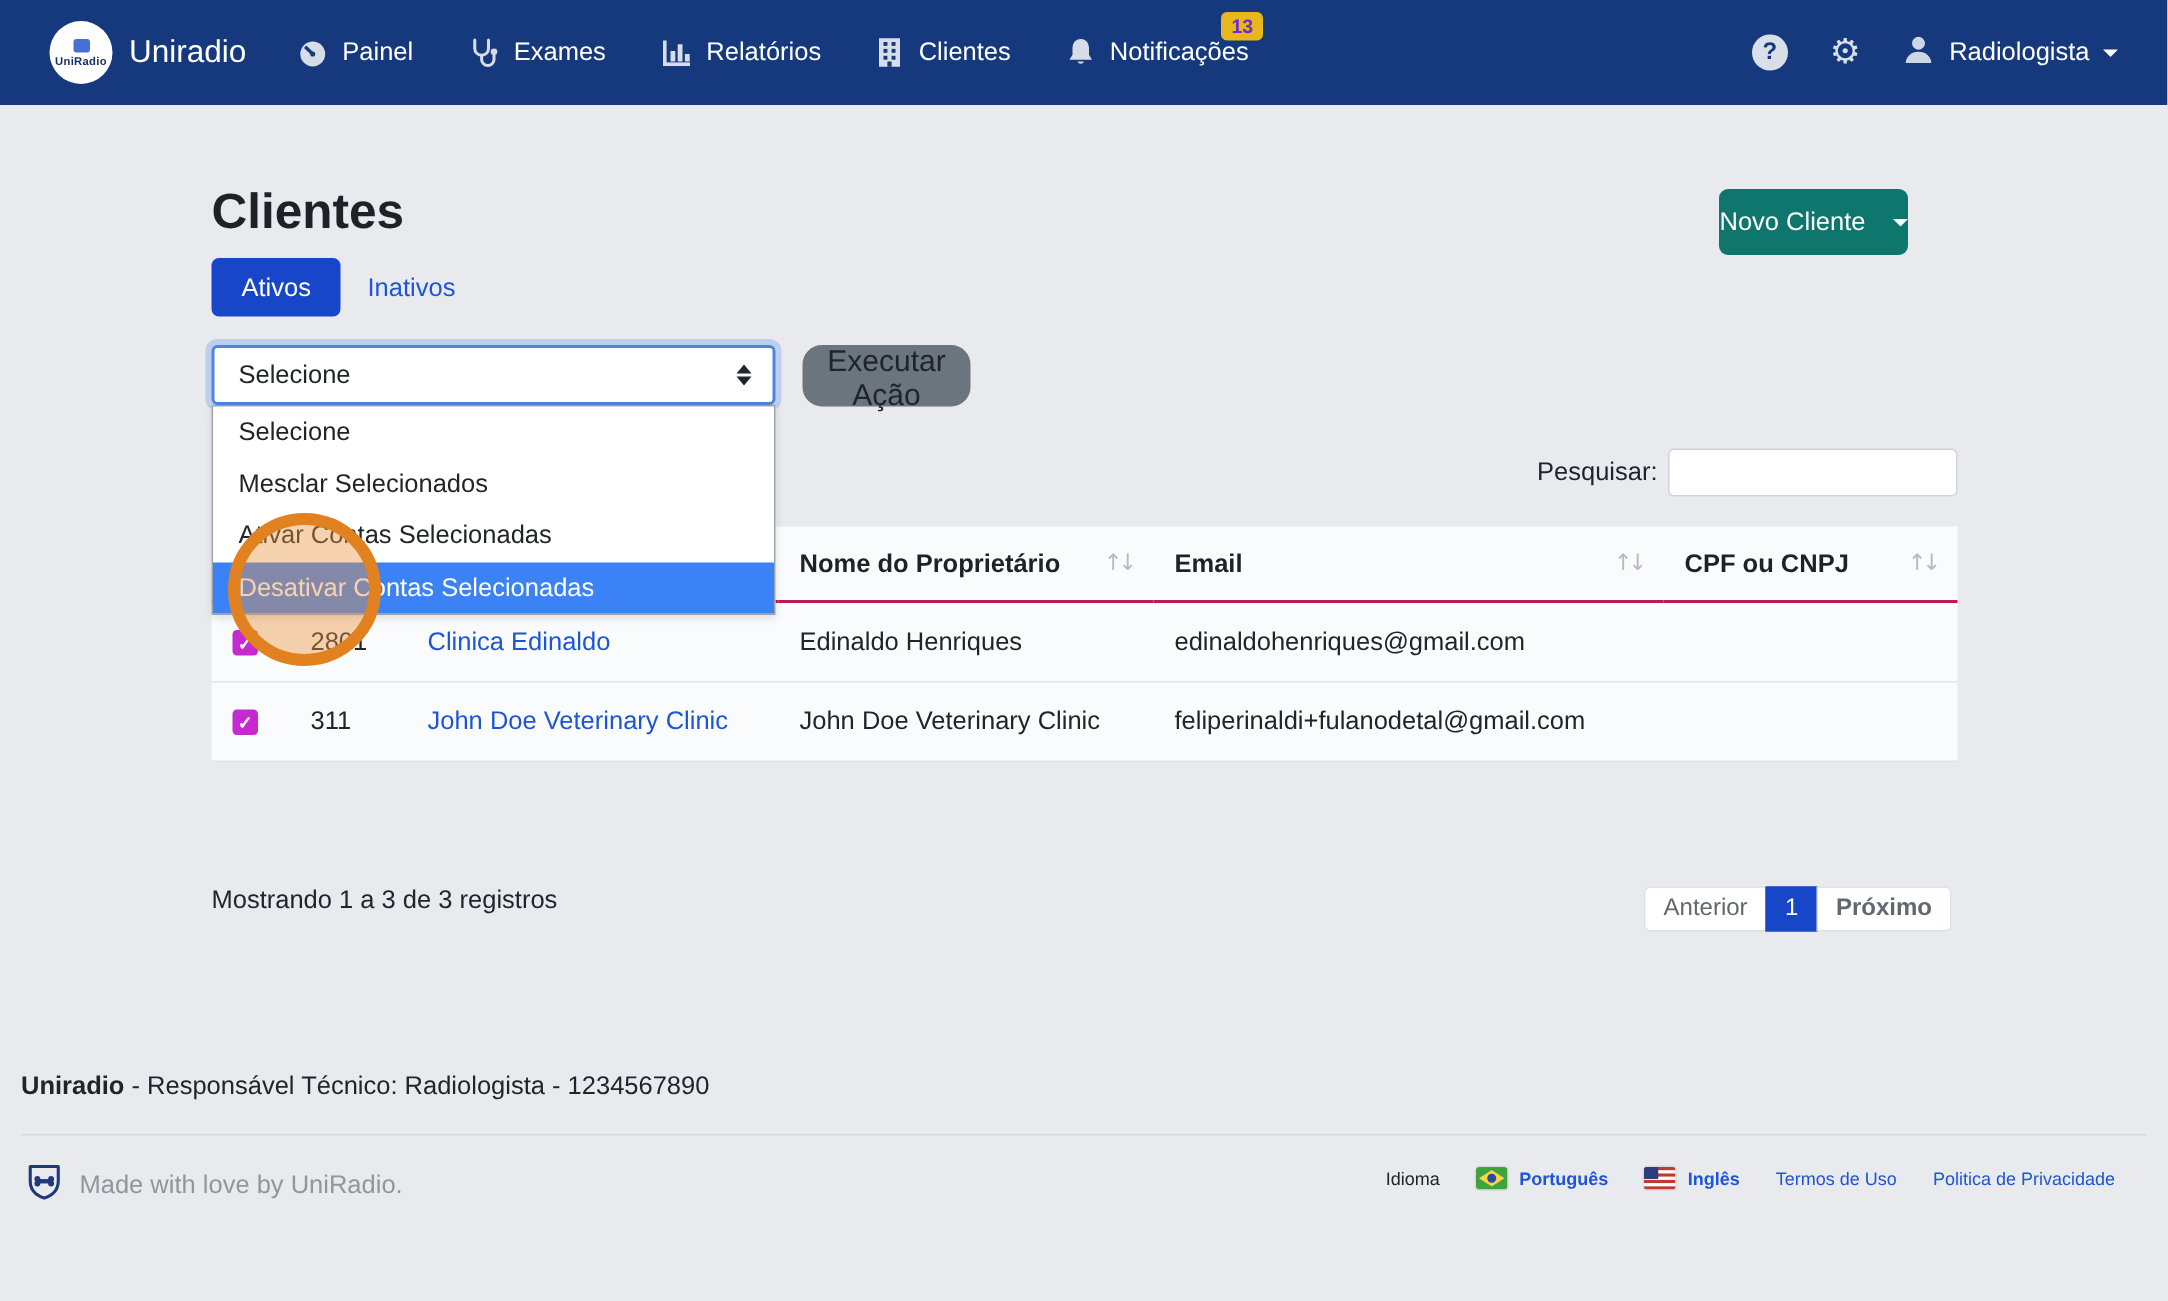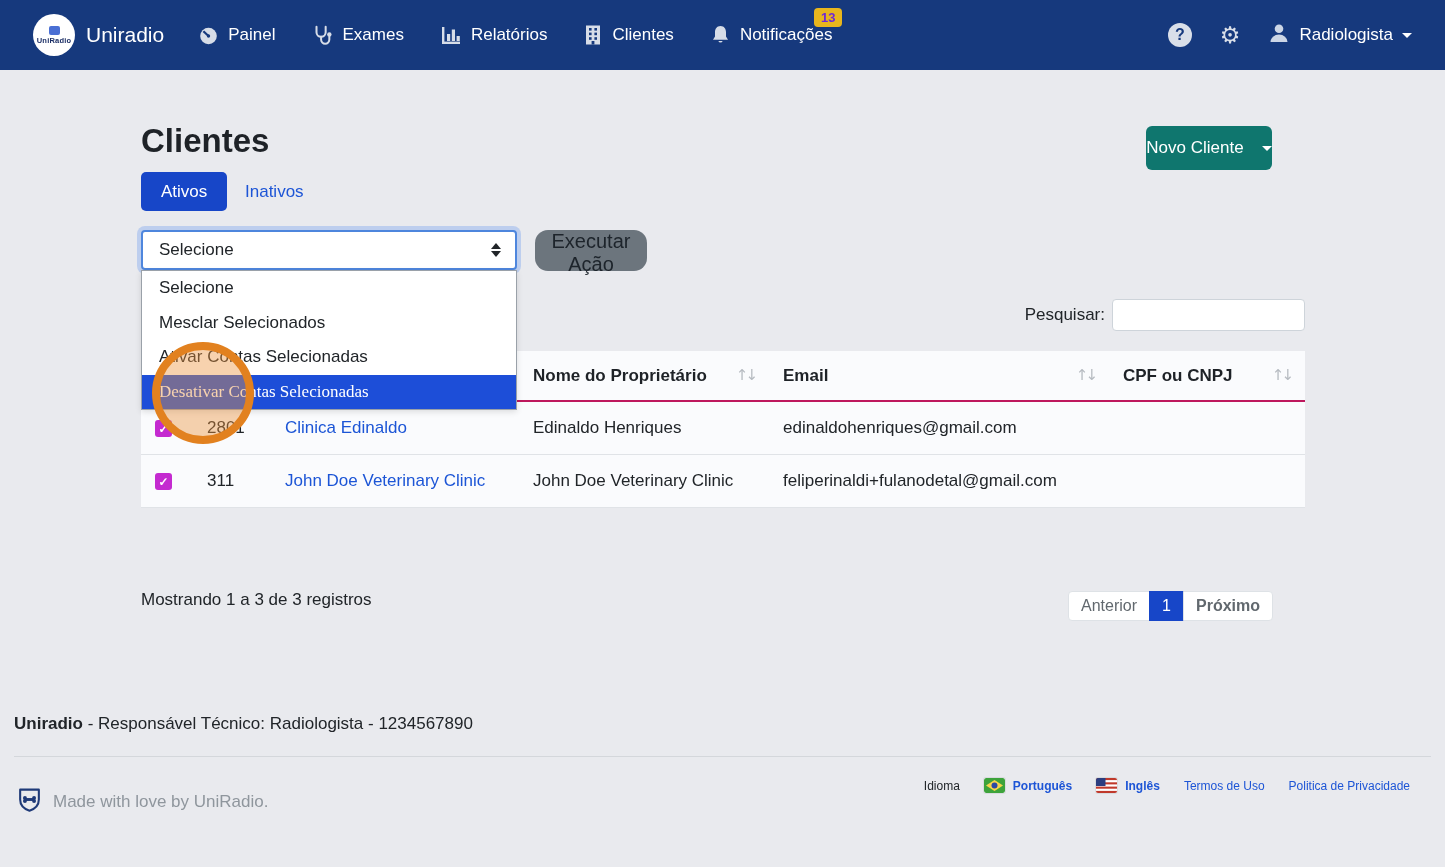--- a/index.html
+++ b/index.html
@@ -45,54 +45,54 @@
   .select-arrows i { width:0; height:0; border-left:5px solid transparent; border-right:5px solid transparent; display:block; }
   .select-arrows .up { border-bottom:6px solid #212529; }
   .select-arrows .down { border-top:6px solid #212529; }
 
   .btn-executar { position:absolute; left:535px; top:230px; width:112px; height:41px; background:#6c757d;
                   color:#1d242b; font-size:20px; border:none; border-radius:13px; cursor:pointer; }
 
   .dropdown-list { position:absolute; left:141px; top:270px; width:376px; background:#fff;
                    border:1px solid #9aa1a9; z-index:20; box-shadow:0 2px 6px rgba(0,0,0,.12); }
   .dropdown-option { height:34.5px; line-height:34.5px; padding:0 17px; font-size:17px; color:#212529; cursor:pointer; }
-  .dropdown-option.highlight { background:#1d4ed8; color:#fff;font-family:Liberation Serif, serif; }
+  .dropdown-option.highlight { background:#3b82f6; color:#fff; }
 
   .search-label { position:absolute; left:1005px; top:305px; width:100px; text-align:right; font-size:17px; }
   .search-input { position:absolute; left:1112px; top:299px; width:193px; height:32px; border:1px solid #ced4da;
                   border-radius:4px; background:#fff; padding:0 8px; font-size:15px; }
 
   
   .table-wrap { position:absolute; left:141px; top:351px; width:1164px; background:#fafbfd; }
   table { width:1164px; border-collapse:collapse; table-layout:fixed; }
   th { height:50px; text-align:left; font-size:17px; font-weight:700; color:#1e2227; padding:0 14px;
        border-bottom:2px solid #be185d; cursor:pointer; }
   td { height:53px; font-size:17px; color:#212529; padding:0 14px; border-bottom:1px solid #e0e3e7;
        overflow:hidden; white-space:nowrap; }
   .sort-icon { float:right; color:#b6bbc1; font-size:15px; letter-spacing:-3px; font-weight:400;
                font-family:"DejaVu Sans", sans-serif; }
   a.cell-link { color:#1c55d6; text-decoration:none; cursor:pointer; }
   .checkbox { width:17px; height:17px; background:#c42ad0; border-radius:3px; display:inline-flex;
               align-items:center; justify-content:center; cursor:pointer; }
   .checkbox::after { content:"✓"; color:#fff; font-size:12px; font-weight:bold; }
 
   .summary { position:absolute; left:141px; top:590px; font-size:17px; }
-  .pagination { position:absolute; right:172px; top:591px; display:flex; }
+  .pagination { position:absolute; right:144px; top:591px; display:flex; }
   .page-item { padding:5px 12px; font-size:16px; background:#fff; border:1px solid #dee2e6; color:#61686e;
                cursor:pointer; margin-left:-1px; }
   .page-item:first-child { border-radius:4px 0 0 4px; margin-left:0; }
   .page-item:last-child { border-radius:0 4px 4px 0;font-weight:bold; }
   .page-item.active { background:#1746c8; border-color:#1746c8; color:#fff; }
 
   
   .footer-info { position:absolute; left:14px; top:714px; font-size:17px; }
   .footer-info b { font-weight:700; }
   .footer-divider { position:absolute; left:14px; right:14px; top:756px; border-top:1px solid #d4d7db; }
   .made-with { position:absolute; left:16px; top:774px; display:flex; align-items:center; gap:10px;
-               color:#8f969d; font-size:17px;margin-top:12px; }
+               color:#8f969d; font-size:17px; }
   .footer-right { position:absolute; right:35px; top:778px; display:flex; align-items:center; gap:24px; font-size:12px; }
   .lang-group { display:flex; align-items:center; gap:8px; cursor:pointer;font-weight:bold; }
   .flag { display:block; border-radius:2px; box-shadow:0 0 0 1px #d9dbde; }
   a.footer-link { color:#1d55d6; text-decoration:none; cursor:pointer; }
 
   
   .click-circle { position:absolute; left:152px; top:342px; width:102px; height:102px; border-radius:50%;
                   border:8px solid #e2811f; background:rgba(236,148,62,.42); z-index:50; pointer-events:none; }
 </style>
 </head>

